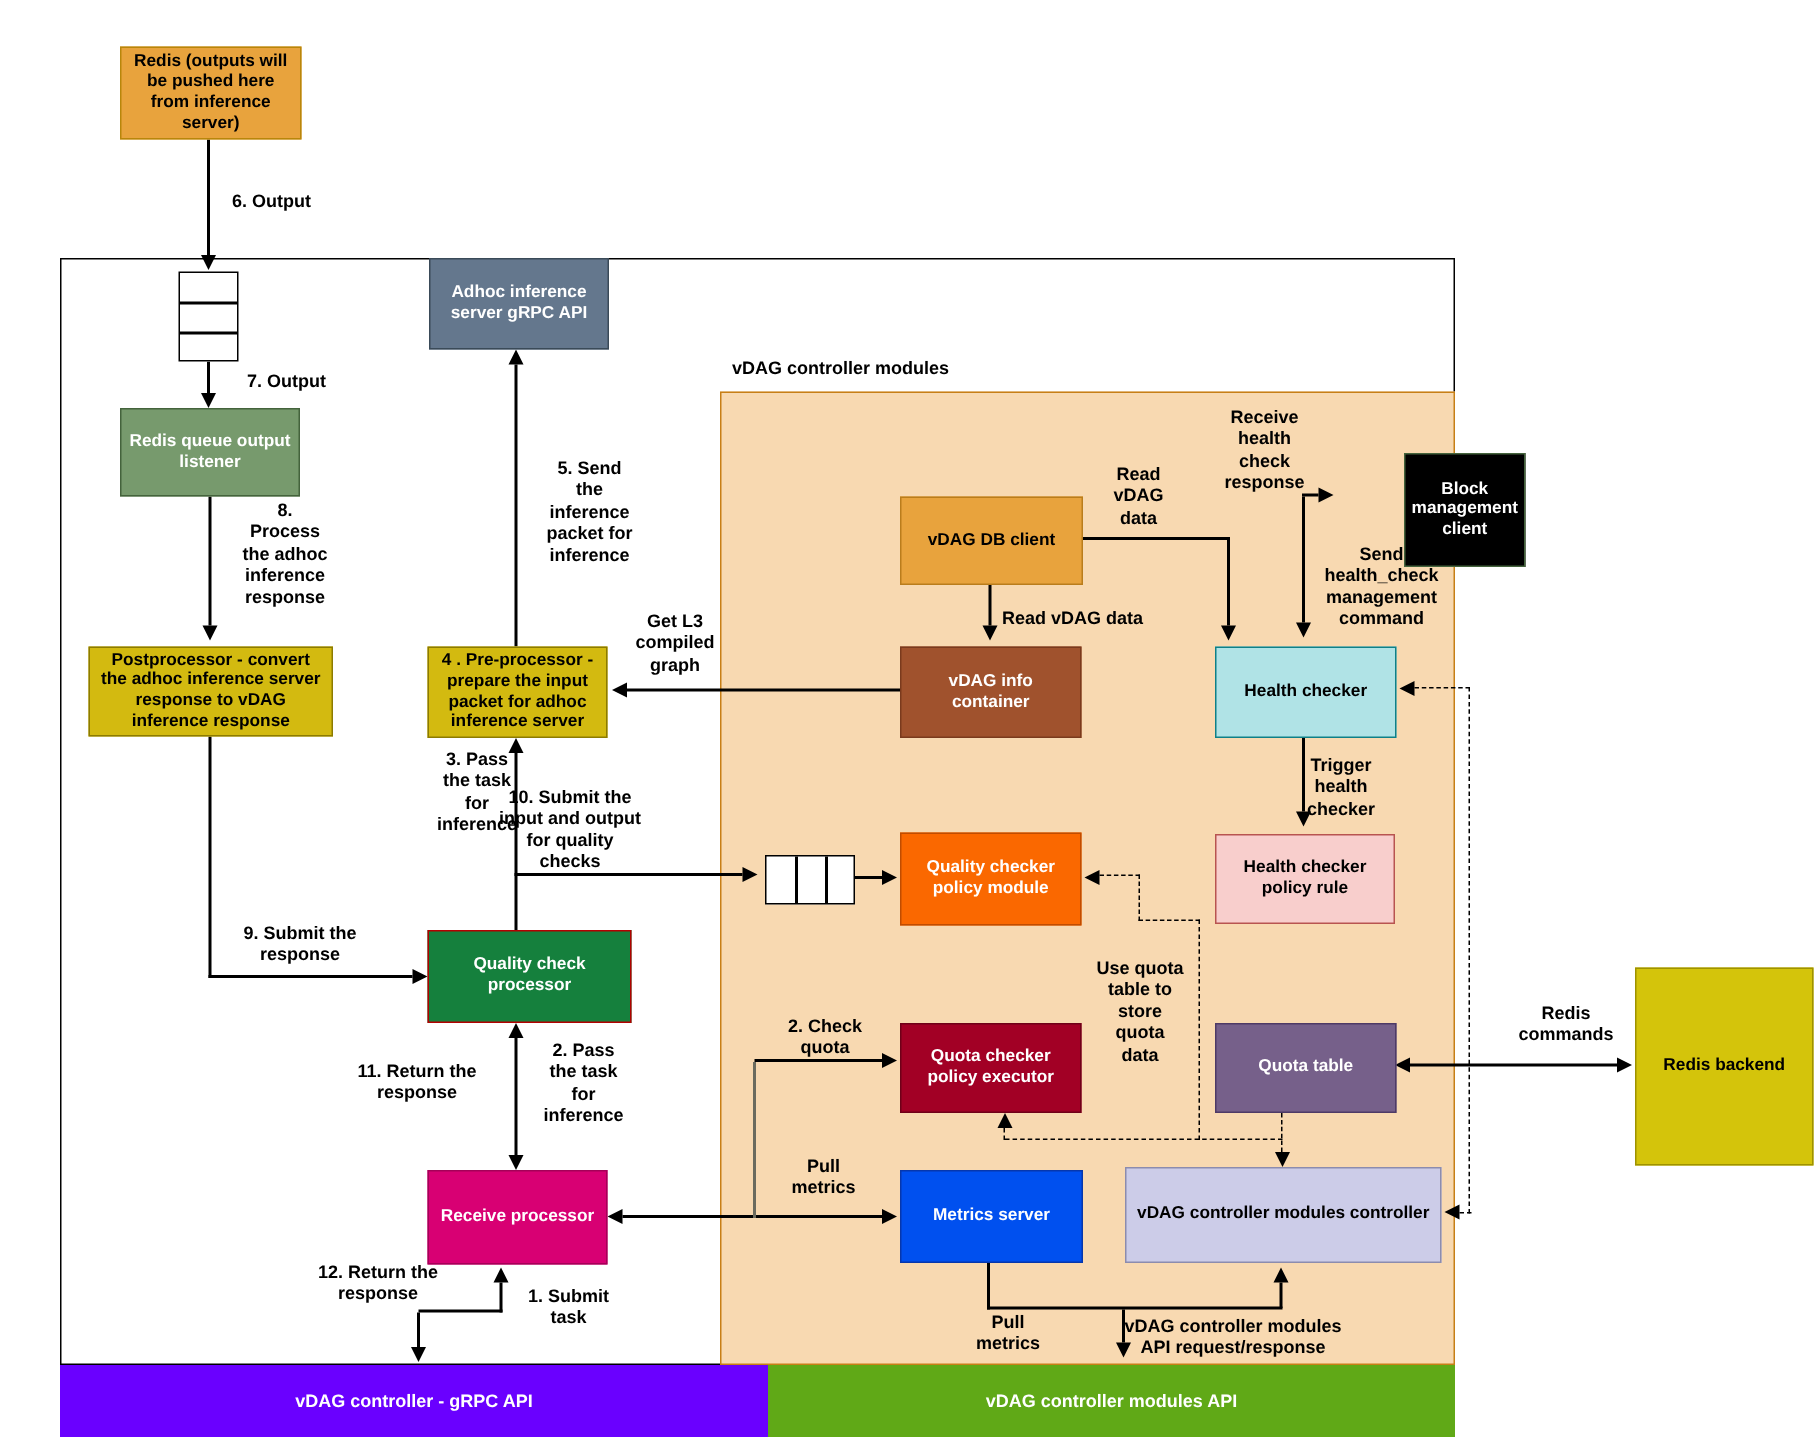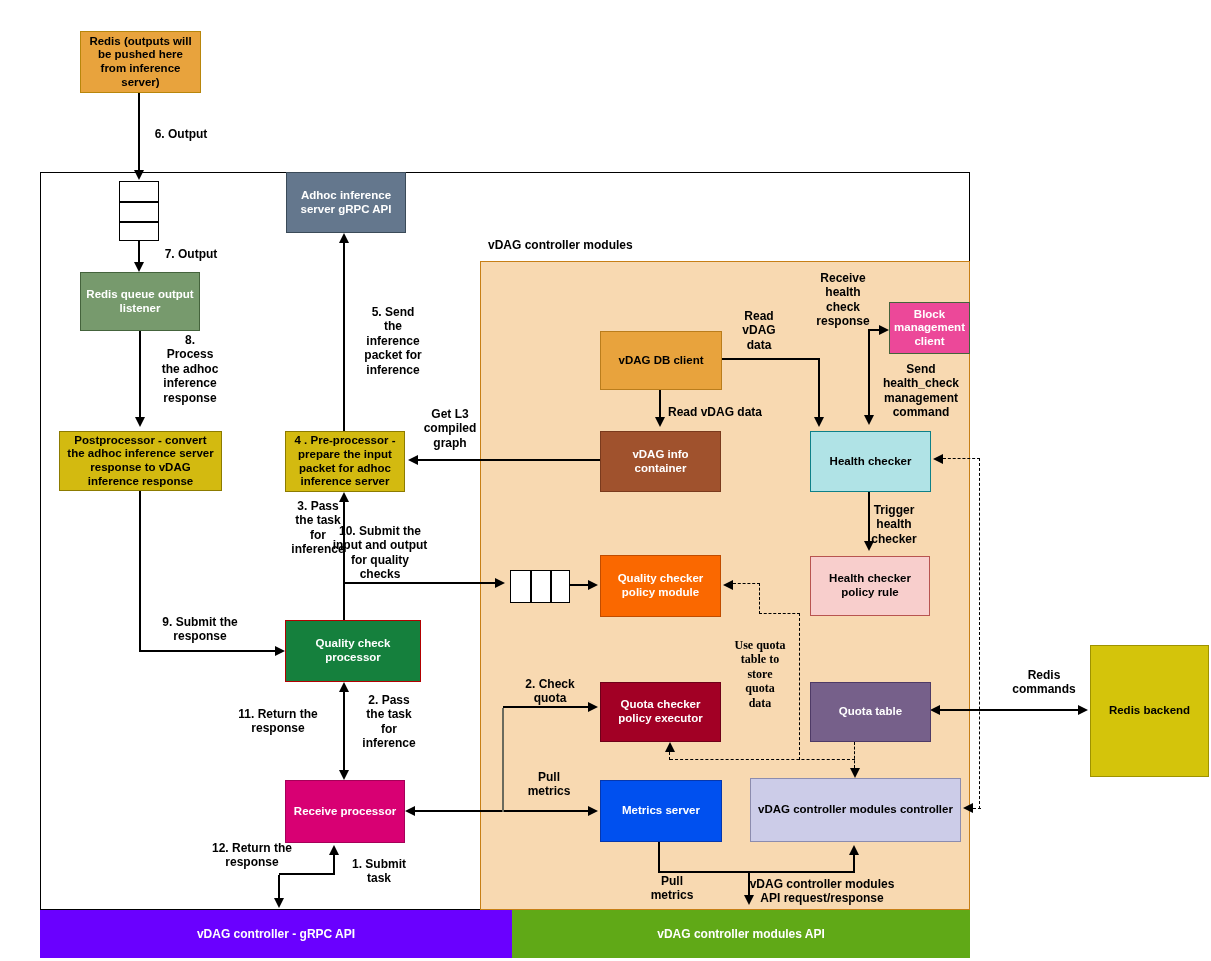--- a/index.html
+++ b/index.html
@@ -158,21 +158,21 @@
   <div class="box" style="left:285px;top:620px;width:136px;height:62px;background:#15803d;border-color:#b20000;color:#fff;">
     <span>Quality check
 processor</span></div>
 
   <div class="box" style="left:285px;top:780px;width:120px;height:63px;background:#d80073;border-color:#a50058;color:#fff;">
     <span>Receive processor</span></div>
 
   <div class="box" style="left:600px;top:331px;width:122px;height:59px;background:#e8a33d;border-color:#ba7d1c;color:#000;">
     <span>vDAG DB client</span></div>
 
-  <div class="box" style="left:889px;top:302px;width:81px;height:52px;background:#ec4899;border-color:#44633c;color:#fff;">
+  <div class="box" style="left:936px;top:302px;width:81px;height:76px;background:#000000;border-color:#44633c;color:#fff;">
     <span>Block
 management
 client</span></div>
 
   <div class="box" style="left:810px;top:431px;width:121px;height:61px;background:#b0e3e6;border-color:#0e8088;color:#000;">
     <span>Health checker</span></div>
 
   <div class="box" style="left:600px;top:431px;width:121px;height:61px;background:#a0522d;border-color:#7a3a1d;color:#fff;">
     <span>vDAG info
 container</span></div>
@@ -252,21 +252,21 @@
 health
 check
 response</div>
   <div class="lbl" style="left:861px;top:362px;width:120px;">Send
 health_check
 management
 command</div>
   <div class="lbl" style="left:848px;top:503px;width:92px;text-align:center;">Trigger
 health
 checker</div>
-  <div class="lbl" style="left:720px;top:638px;width:80px;font-family:Liberation Serif, serif;">Use quota
+  <div class="lbl" style="left:720px;top:638px;width:80px;">Use quota
 table to
 store
 quota
 data</div>
   <div class="lbl" style="left:1004px;top:668px;width:80px;">Redis
 commands</div>
 
   <div class="bar" style="left:40px;top:910px;width:472px;background:#6a00ff;">
     <span>vDAG controller - gRPC API</span>
     </div>

